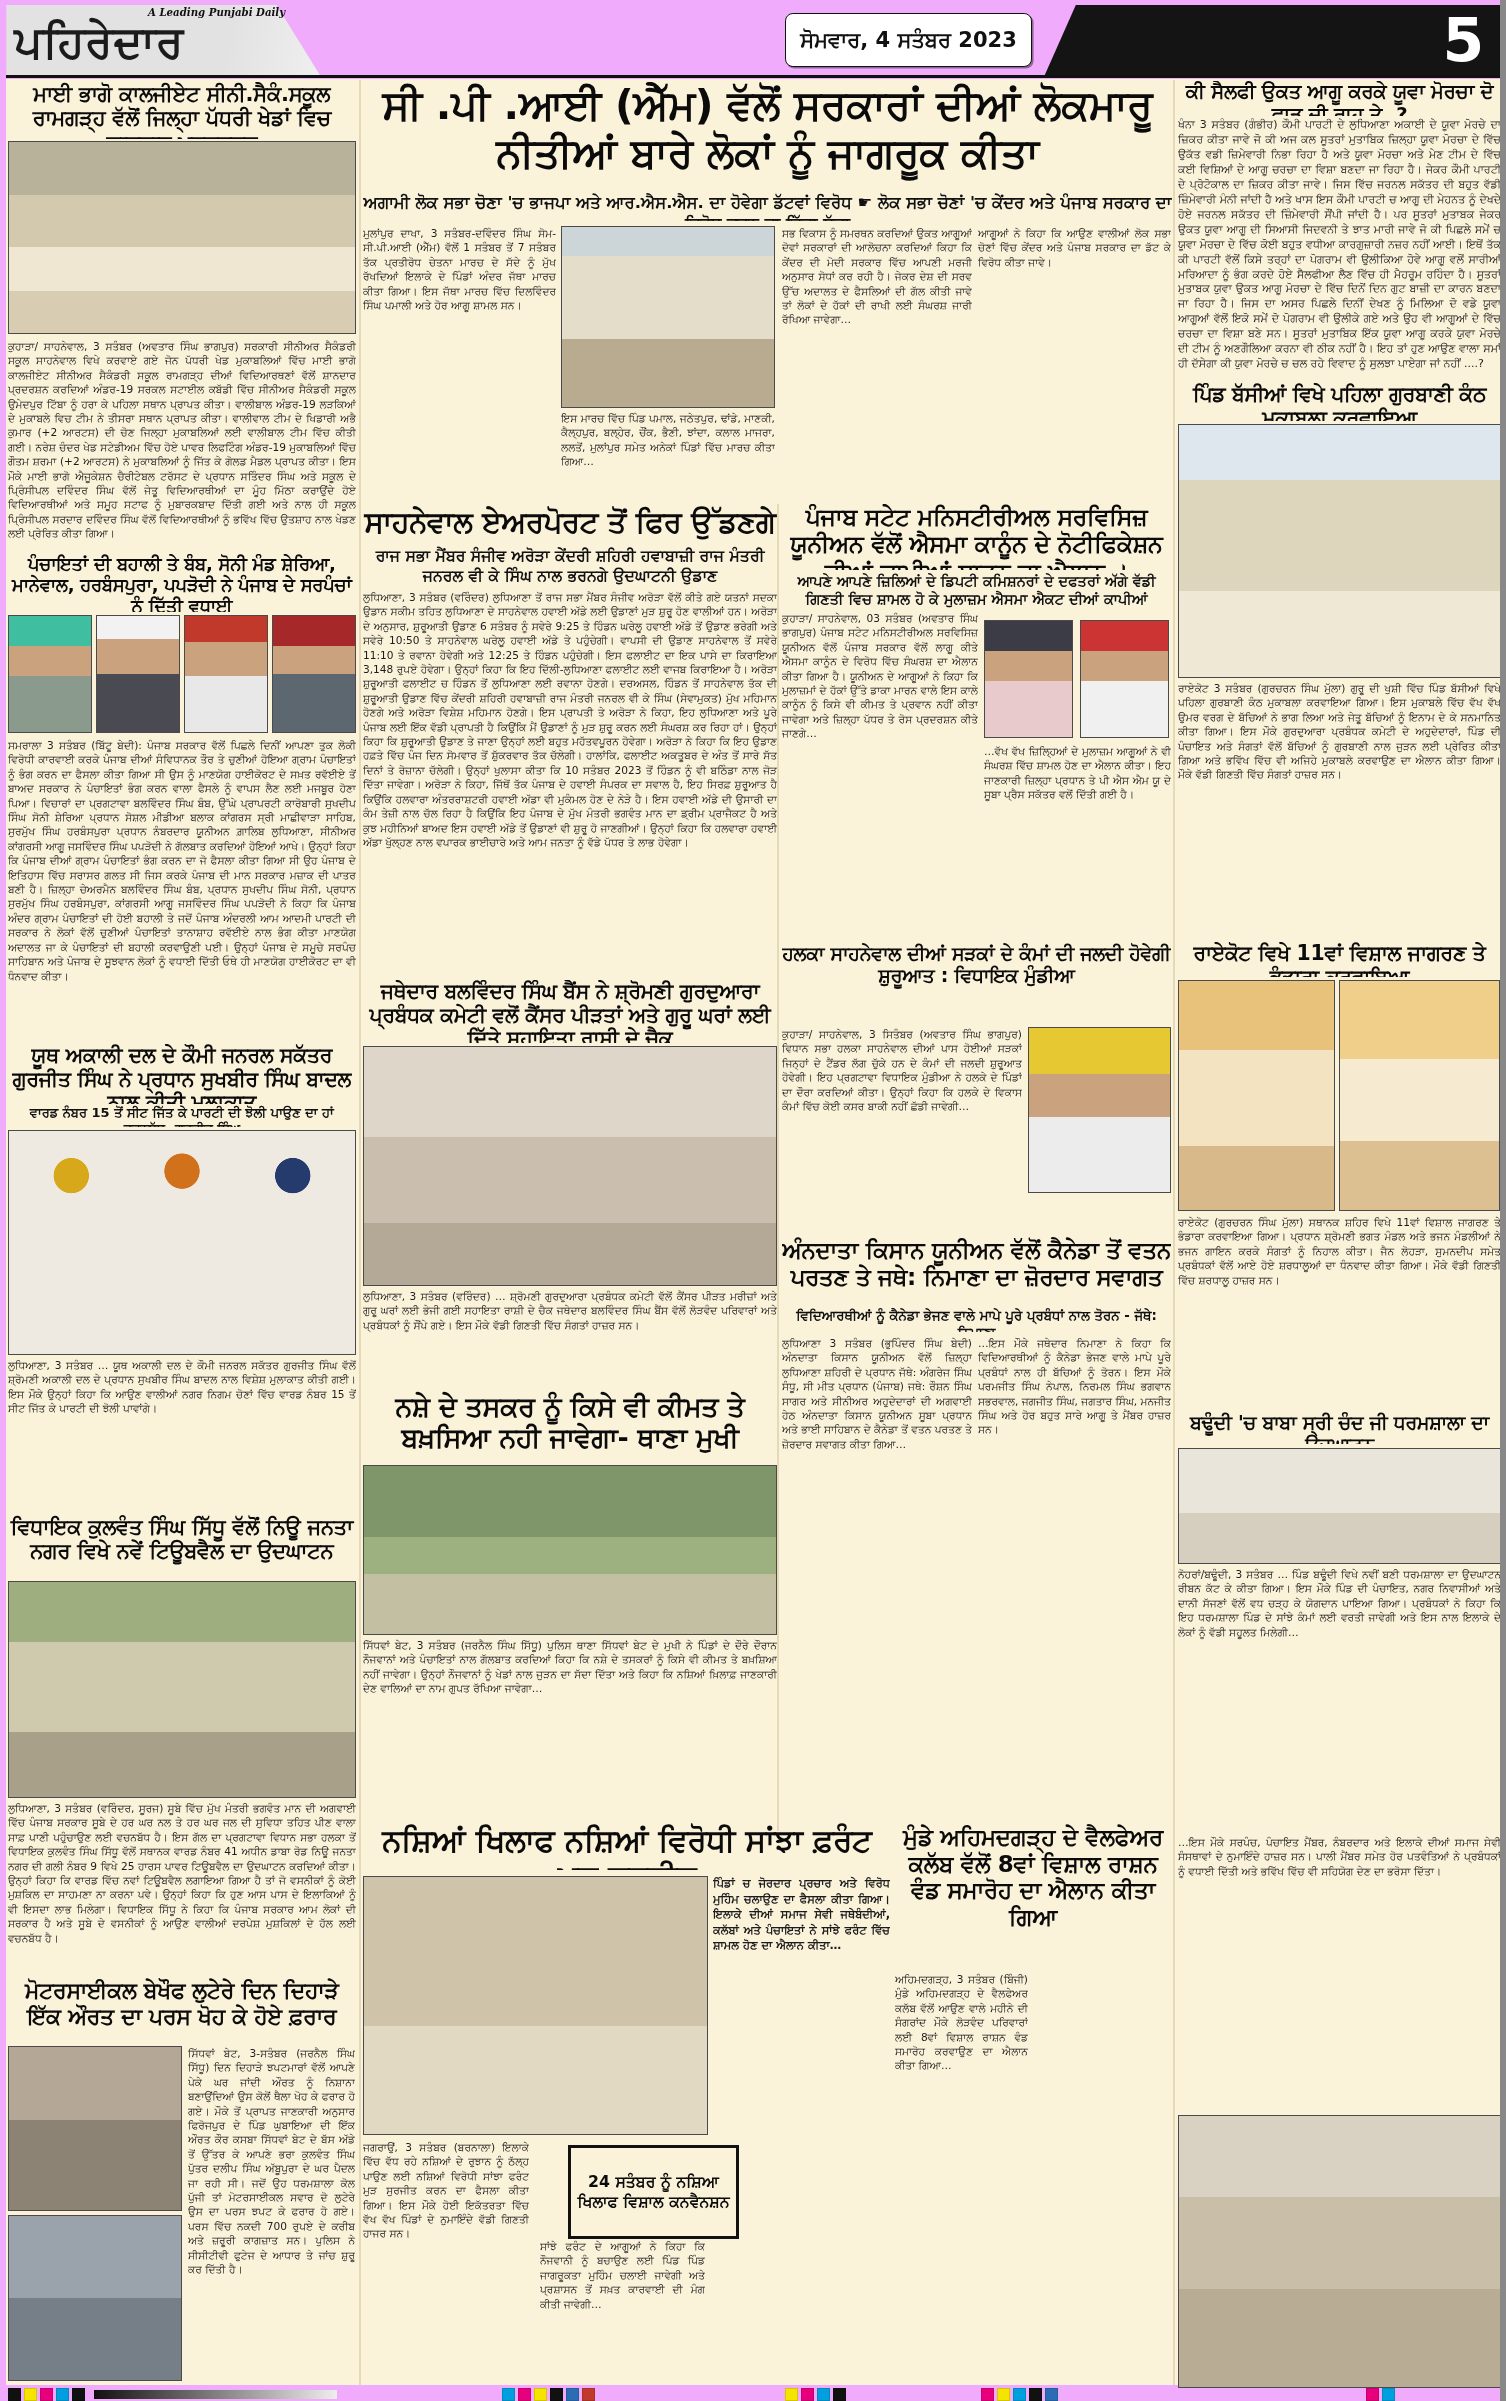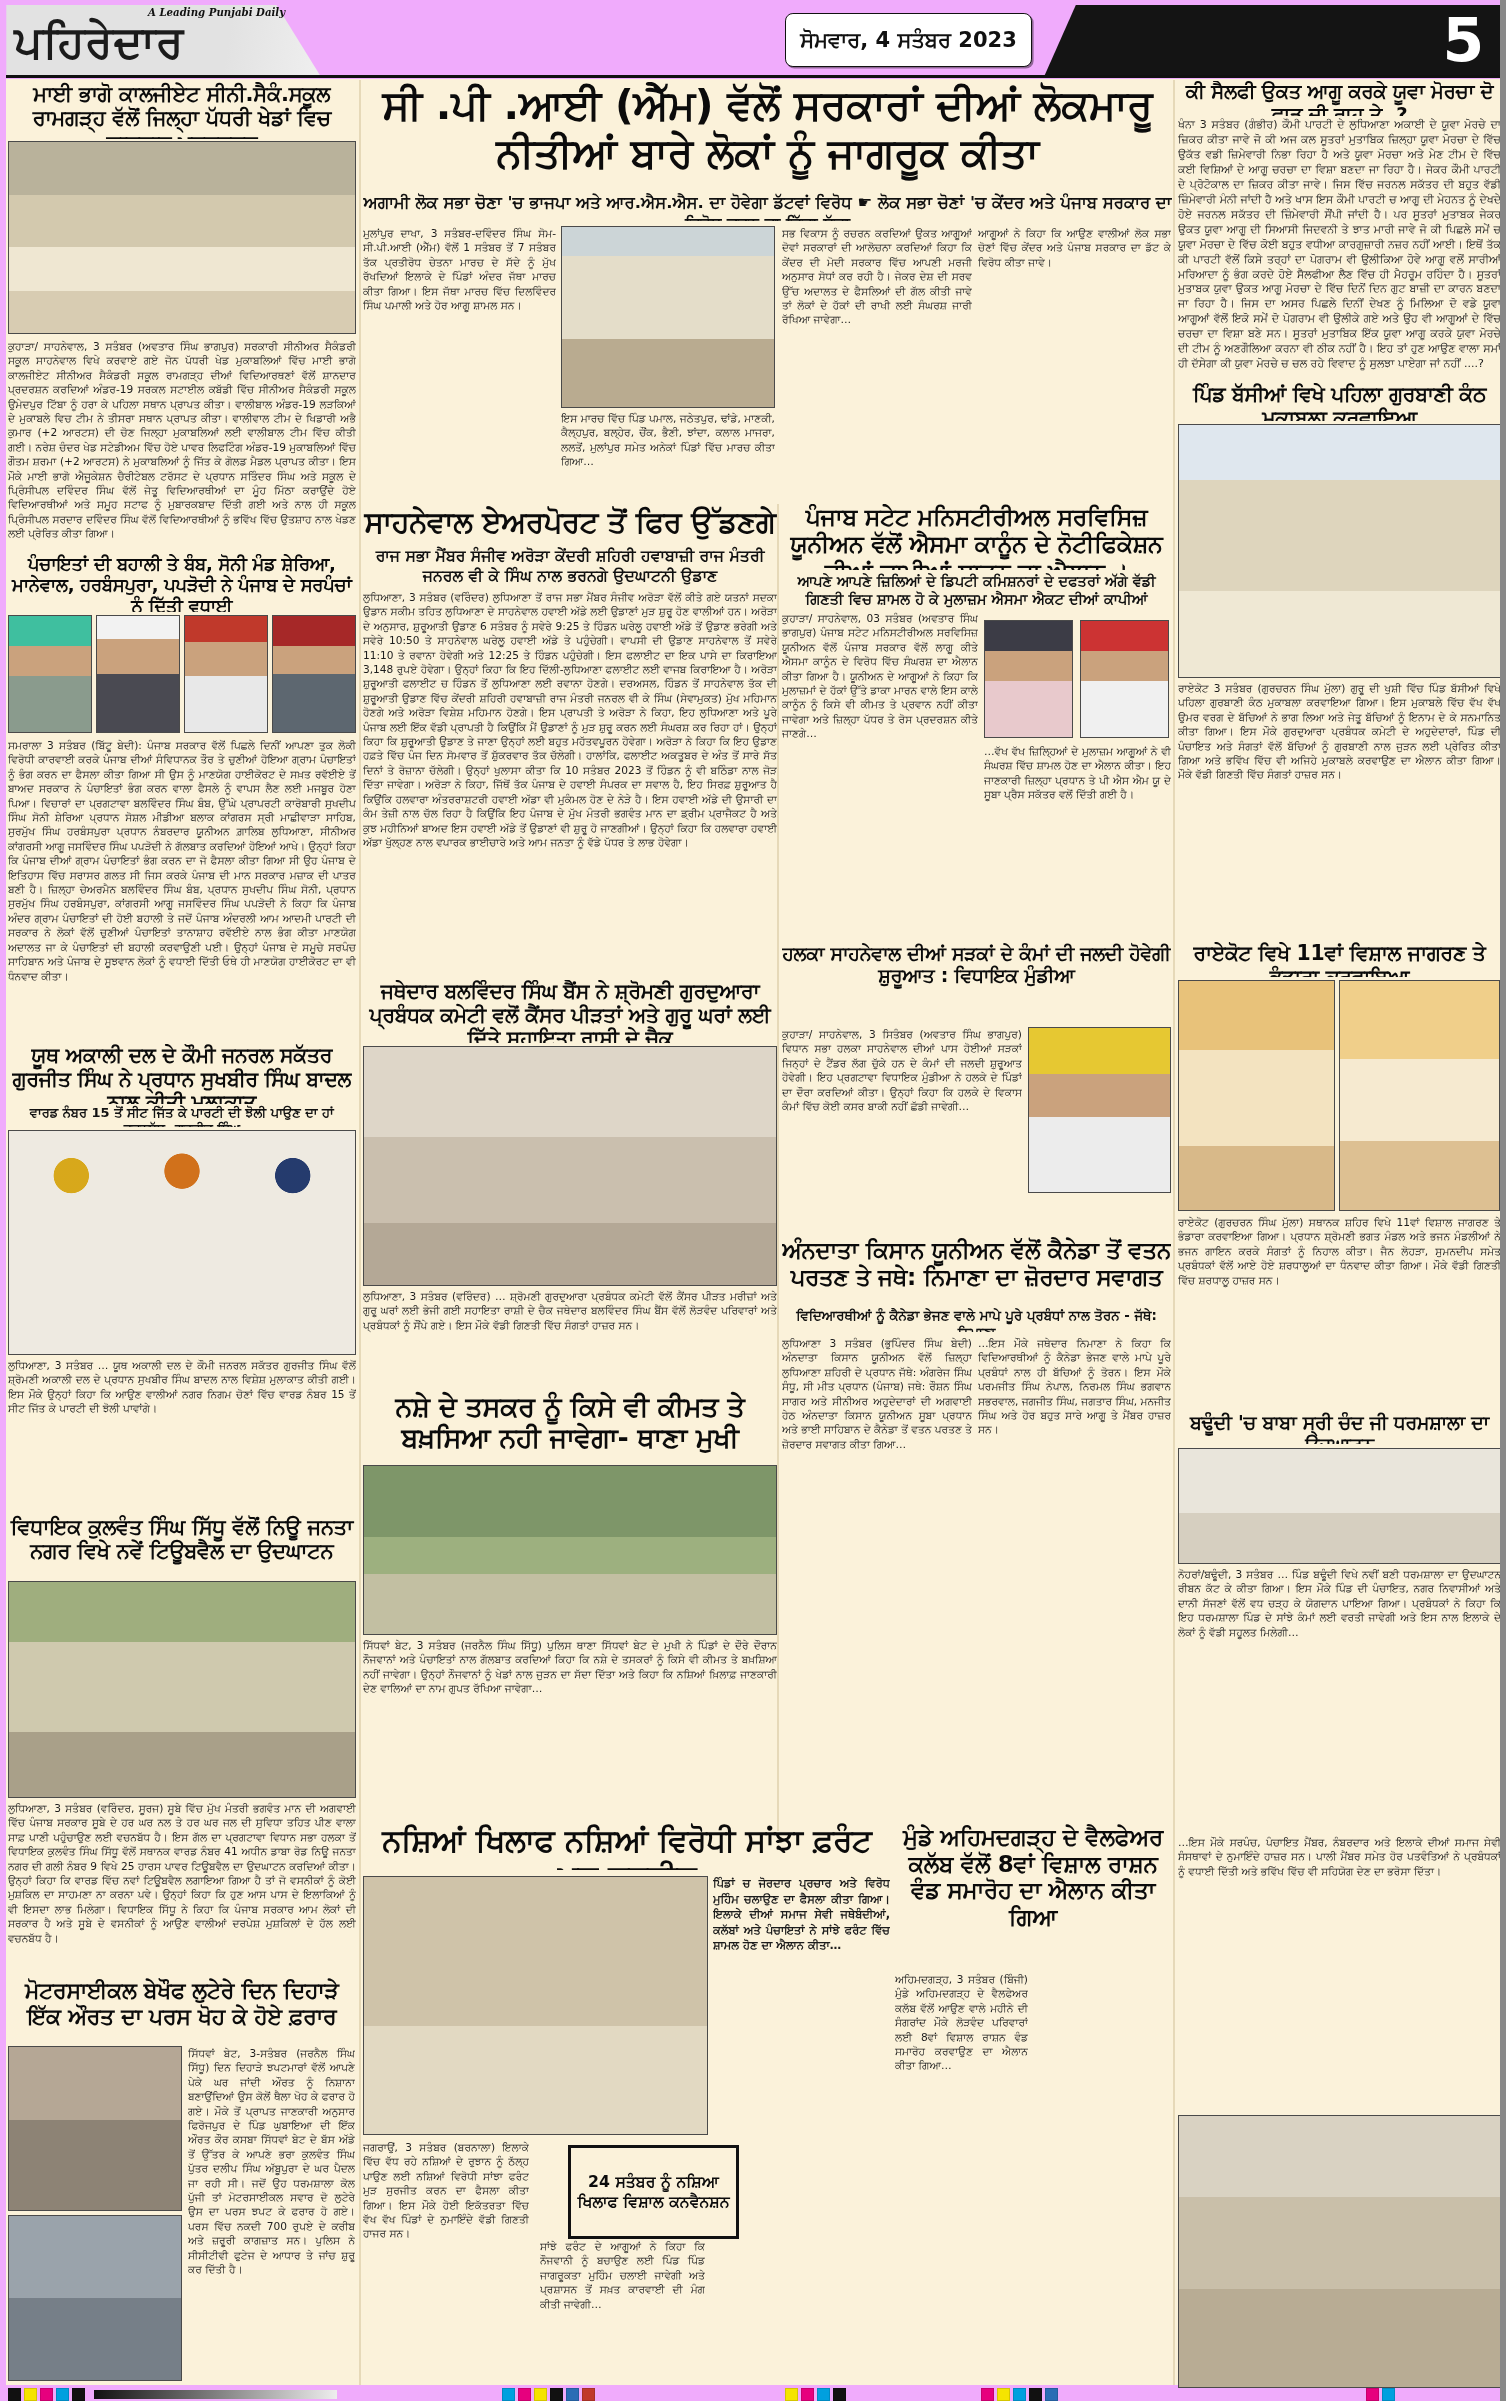--- a/index.html
+++ b/index.html
@@ -78,21 +78,21 @@
   <div class="abs photo" style="left:7.9px;top:2215px;width:174px;height:166px;background:linear-gradient(180deg,#9aa3ab 0 50%,#767f88 50%),radial-gradient(circle 31px at 50% 48%,#4d5a66 0 27px,rgba(0,0,0,0) 27.5px);"></div>
   <div class="abs bt" style="left:188px;top:2046px;width:167px;height:336px;">ਸਿੱਧਵਾਂ ਬੇਟ, 3-ਸਤੰਬਰ (ਜਰਨੈਲ ਸਿੰਘ ਸਿੱਧੂ) ਦਿਨ ਦਿਹਾੜੇ ਝਪਟਮਾਰਾਂ ਵੱਲੋਂ ਆਪਣੇ ਪੇਕੇ ਘਰ ਜਾਂਦੀ ਔਰਤ ਨੂੰ ਨਿਸ਼ਾਨਾ ਬਣਾਉਂਦਿਆਂ ਉਸ ਕੋਲੋਂ ਥੈਲਾ ਖੋਹ ਕੇ ਫਰਾਰ ਹੋ ਗਏ। ਮੌਕੇ ਤੋਂ ਪ੍ਰਾਪਤ ਜਾਣਕਾਰੀ ਅਨੁਸਾਰ ਫਿਰੋਜਪੁਰ ਦੇ ਪਿੰਡ ਘੁਬਾਇਆ ਦੀ ਇੱਕ ਔਰਤ ਕੌਰ ਕਸਬਾ ਸਿੱਧਵਾਂ ਬੇਟ ਦੇ ਬੱਸ ਅੱਡੇ ਤੋਂ ਉੱਤਰ ਕੇ ਆਪਣੇ ਭਰਾ ਕੁਲਵੰਤ ਸਿੰਘ ਪੁੱਤਰ ਦਲੀਪ ਸਿੰਘ ਅੱਬੂਪੁਰਾ ਦੇ ਘਰ ਪੈਦਲ ਜਾ ਰਹੀ ਸੀ। ਜਦੋਂ ਉਹ ਧਰਮਸ਼ਾਲਾ ਕੋਲ ਪੁੱਜੀ ਤਾਂ ਮੋਟਰਸਾਈਕਲ ਸਵਾਰ ਦੋ ਲੁਟੇਰੇ ਉਸ ਦਾ ਪਰਸ ਝਪਟ ਕੇ ਫਰਾਰ ਹੋ ਗਏ। ਪਰਸ ਵਿੱਚ ਨਕਦੀ 700 ਰੁਪਏ ਦੇ ਕਰੀਬ ਅਤੇ ਜ਼ਰੂਰੀ ਕਾਗਜ਼ਾਤ ਸਨ। ਪੁਲਿਸ ਨੇ ਸੀਸੀਟੀਵੀ ਫੁਟੇਜ ਦੇ ਆਧਾਰ ਤੇ ਜਾਂਚ ਸ਼ੁਰੂ ਕਰ ਦਿੱਤੀ ਹੈ।</div>
 
   <div class="abs hl" style="left:363px;top:82px;width:809px;height:107px;font-size:41px;">ਸੀ .ਪੀ .ਆਈ (ਐੱਮ) ਵੱਲੋਂ ਸਰਕਾਰਾਂ ਦੀਆਂ ਲੋਕਮਾਰੂ ਨੀਤੀਆਂ ਬਾਰੇ ਲੋਕਾਂ ਨੂੰ ਜਾਗਰੂਕ ਕੀਤਾ</div>
   <div class="abs sub" style="left:363px;top:193px;width:809px;height:28px;font-size:16.5px;">ਅਗਾਮੀ ਲੋਕ ਸਭਾ ਚੋਣਾ 'ਚ ਭਾਜਪਾ ਅਤੇ ਆਰ.ਐਸ.ਐਸ. ਦਾ ਹੋਵੇਗਾ ਡੱਟਵਾਂ ਵਿਰੋਧ ☛ ਲੋਕ ਸਭਾ ਚੋਣਾਂ 'ਚ ਕੇਂਦਰ ਅਤੇ ਪੰਜਾਬ ਸਰਕਾਰ ਦਾ ਵਿਰੋਧ ਕਰਨ ਦਾ ਦਿੱਤਾ ਸੱਦਾ</div>
   <div class="abs bt" style="left:363px;top:226px;width:193px;height:276px;">ਮੁਲਾਂਪੁਰ ਦਾਖਾ, 3 ਸਤੰਬਰ-ਦਵਿੰਦਰ ਸਿੰਘ ਸੋਮ- ਸੀ.ਪੀ.ਆਈ (ਐੱਮ) ਵੱਲੋਂ 1 ਸਤੰਬਰ ਤੋਂ 7 ਸਤੰਬਰ ਤੱਕ ਪ੍ਰਤੀਰੋਧ ਚੇਤਨਾ ਮਾਰਚ ਦੇ ਸੱਦੇ ਨੂੰ ਮੁੱਖ ਰੱਖਦਿਆਂ ਇਲਾਕੇ ਦੇ ਪਿੰਡਾਂ ਅੰਦਰ ਜੱਥਾ ਮਾਰਚ ਕੀਤਾ ਗਿਆ। ਇਸ ਜੱਥਾ ਮਾਰਚ ਵਿੱਚ ਦਿਲਵਿੰਦਰ ਸਿੰਘ ਪਮਾਲੀ ਅਤੇ ਹੋਰ ਆਗੂ ਸ਼ਾਮਲ ਸਨ।</div>
   <div class="abs photo" style="left:561px;top:226px;width:214px;height:182px;background:
        linear-gradient(180deg,#ccd5d7 0 16%,#e4ddc9 16% 62%,#b9ab90 62%),
        repeating-linear-gradient(90deg,rgba(180,30,40,0.55) 0 7px,rgba(0,0,0,0) 7px 41px);"></div>
   <div class="abs bt" style="left:561px;top:411px;width:214px;height:91px;">ਇਸ ਮਾਰਚ ਵਿੱਚ ਪਿੰਡ ਪਮਾਲ, ਜਠੇਤਪੁਰ, ਢਾਂਡੇ, ਮਾਣਕੀ, ਕੈਲ੍ਹਪੁਰ, ਬਲ੍ਹੇਰ, ਚੌਂਕ, ਭੈਣੀ, ਝਾਂਦਾ, ਕਲਾਲ ਮਾਜਰਾ, ਲਲਤੋਂ, ਮੁਲਾਂਪੁਰ ਸਮੇਤ ਅਨੇਕਾਂ ਪਿੰਡਾਂ ਵਿੱਚ ਮਾਰਚ ਕੀਤਾ ਗਿਆ…</div>
-  <div class="abs bt" style="left:782px;top:226px;width:190px;height:276px;">ਸਭ ਵਿਕਾਸ ਨੂੰ ਰਚਰਨ ਕਰਦਿਆਂ ਉਕਤ ਆਗੂਆਂ ਦੋਵਾਂ ਸਰਕਾਰਾਂ ਦੀ ਆਲੋਚਨਾ ਕਰਦਿਆਂ ਕਿਹਾ ਕਿ ਕੇਂਦਰ ਦੀ ਮੋਦੀ ਸਰਕਾਰ ਵਿੱਚ ਆਪਣੀ ਮਰਜੀ ਅਨੁਸਾਰ ਸੋਧਾਂ ਕਰ ਰਹੀ ਹੈ। ਜੇਕਰ ਦੇਸ਼ ਦੀ ਸਰਵ ਉੱਚ ਅਦਾਲਤ ਦੇ ਫੈਸਲਿਆਂ ਦੀ ਗੱਲ ਕੀਤੀ ਜਾਵੇ ਤਾਂ ਲੋਕਾਂ ਦੇ ਹੱਕਾਂ ਦੀ ਰਾਖੀ ਲਈ ਸੰਘਰਸ਼ ਜਾਰੀ ਰੱਖਿਆ ਜਾਵੇਗਾ…</div>
+  <div class="abs bt" style="left:782px;top:226px;width:190px;height:276px;">ਸਭ ਵਿਕਾਸ ਨੂੰ ਸਮਰਥਨ ਕਰਦਿਆਂ ਉਕਤ ਆਗੂਆਂ ਦੋਵਾਂ ਸਰਕਾਰਾਂ ਦੀ ਆਲੋਚਨਾ ਕਰਦਿਆਂ ਕਿਹਾ ਕਿ ਕੇਂਦਰ ਦੀ ਮੋਦੀ ਸਰਕਾਰ ਵਿੱਚ ਆਪਣੀ ਮਰਜੀ ਅਨੁਸਾਰ ਸੋਧਾਂ ਕਰ ਰਹੀ ਹੈ। ਜੇਕਰ ਦੇਸ਼ ਦੀ ਸਰਵ ਉੱਚ ਅਦਾਲਤ ਦੇ ਫੈਸਲਿਆਂ ਦੀ ਗੱਲ ਕੀਤੀ ਜਾਵੇ ਤਾਂ ਲੋਕਾਂ ਦੇ ਹੱਕਾਂ ਦੀ ਰਾਖੀ ਲਈ ਸੰਘਰਸ਼ ਜਾਰੀ ਰੱਖਿਆ ਜਾਵੇਗਾ…</div>
   <div class="abs bt" style="left:978px;top:226px;width:193px;height:276px;">ਆਗੂਆਂ ਨੇ ਕਿਹਾ ਕਿ ਆਉਣ ਵਾਲੀਆਂ ਲੋਕ ਸਭਾ ਚੋਣਾਂ ਵਿੱਚ ਕੇਂਦਰ ਅਤੇ ਪੰਜਾਬ ਸਰਕਾਰ ਦਾ ਡੱਟ ਕੇ ਵਿਰੋਧ ਕੀਤਾ ਜਾਵੇ।</div>
 
   <div class="abs hl" style="left:363px;top:506px;width:414px;height:38px;font-size:29px;">ਸਾਹਨੇਵਾਲ ਏਅਰਪੋਰਟ ਤੋਂ ਫਿਰ ਉੱਡਣਗੇ ਜਹਾਜ</div>
   <div class="abs sub" style="left:363px;top:546px;width:414px;height:41px;font-size:15.7px;">ਰਾਜ ਸਭਾ ਮੈਂਬਰ ਸੰਜੀਵ ਅਰੋੜਾ ਕੇਂਦਰੀ ਸ਼ਹਿਰੀ ਹਵਾਬਾਜ਼ੀ ਰਾਜ ਮੰਤਰੀ ਜਨਰਲ ਵੀ ਕੇ ਸਿੰਘ ਨਾਲ ਭਰਨਗੇ ਉਦਘਾਟਨੀ ਉਡਾਣ</div>
   <div class="abs bt" style="left:363px;top:590px;width:414px;height:358px;">ਲੁਧਿਆਣਾ, 3 ਸਤੰਬਰ (ਵਰਿੰਦਰ) ਲੁਧਿਆਣਾ ਤੋਂ ਰਾਜ ਸਭਾ ਮੈਂਬਰ ਸੰਜੀਵ ਅਰੋੜਾ ਵੱਲੋਂ ਕੀਤੇ ਗਏ ਯਤਨਾਂ ਸਦਕਾ ਉਡਾਨ ਸਕੀਮ ਤਹਿਤ ਲੁਧਿਆਣਾ ਦੇ ਸਾਹਨੇਵਾਲ ਹਵਾਈ ਅੱਡੇ ਲਈ ਉਡਾਣਾਂ ਮੁੜ ਸ਼ੁਰੂ ਹੋਣ ਵਾਲੀਆਂ ਹਨ। ਅਰੋੜਾ ਦੇ ਅਨੁਸਾਰ, ਸ਼ੁਰੂਆਤੀ ਉਡਾਣ 6 ਸਤੰਬਰ ਨੂੰ ਸਵੇਰੇ 9:25 ਤੇ ਹਿੰਡਨ ਘਰੇਲੂ ਹਵਾਈ ਅੱਡੇ ਤੋਂ ਉਡਾਣ ਭਰੇਗੀ ਅਤੇ ਸਵੇਰੇ 10:50 ਤੇ ਸਾਹਨੇਵਾਲ ਘਰੇਲੂ ਹਵਾਈ ਅੱਡੇ ਤੇ ਪਹੁੰਚੇਗੀ। ਵਾਪਸੀ ਦੀ ਉਡਾਣ ਸਾਹਨੇਵਾਲ ਤੋਂ ਸਵੇਰੇ 11:10 ਤੇ ਰਵਾਨਾ ਹੋਵੇਗੀ ਅਤੇ 12:25 ਤੇ ਹਿੰਡਨ ਪਹੁੰਚੇਗੀ। ਇਸ ਫਲਾਈਟ ਦਾ ਇਕ ਪਾਸੇ ਦਾ ਕਿਰਾਇਆ 3,148 ਰੁਪਏ ਹੋਵੇਗਾ। ਉਨ੍ਹਾਂ ਕਿਹਾ ਕਿ ਇਹ ਦਿੱਲੀ-ਲੁਧਿਆਣਾ ਫਲਾਈਟ ਲਈ ਵਾਜਬ ਕਿਰਾਇਆ ਹੈ। ਅਰੋੜਾ ਸ਼ੁਰੂਆਤੀ ਫਲਾਈਟ ਚ ਹਿੰਡਨ ਤੋਂ ਲੁਧਿਆਣਾ ਲਈ ਰਵਾਨਾ ਹੋਣਗੇ। ਦਰਅਸਲ, ਹਿੰਡਨ ਤੋਂ ਸਾਹਨੇਵਾਲ ਤੱਕ ਦੀ ਸ਼ੁਰੂਆਤੀ ਉਡਾਣ ਵਿੱਚ ਕੇਂਦਰੀ ਸ਼ਹਿਰੀ ਹਵਾਬਾਜ਼ੀ ਰਾਜ ਮੰਤਰੀ ਜਨਰਲ ਵੀ ਕੇ ਸਿੰਘ (ਸੇਵਾਮੁਕਤ) ਮੁੱਖ ਮਹਿਮਾਨ ਹੋਣਗੇ ਅਤੇ ਅਰੋੜਾ ਵਿਸ਼ੇਸ਼ ਮਹਿਮਾਨ ਹੋਣਗੇ। ਇਸ ਪ੍ਰਾਪਤੀ ਤੇ ਅਰੋੜਾ ਨੇ ਕਿਹਾ, ਇਹ ਲੁਧਿਆਣਾ ਅਤੇ ਪੂਰੇ ਪੰਜਾਬ ਲਈ ਇੱਕ ਵੱਡੀ ਪ੍ਰਾਪਤੀ ਹੈ ਕਿਉਂਕਿ ਮੈਂ ਉਡਾਣਾਂ ਨੂੰ ਮੁੜ ਸ਼ੁਰੂ ਕਰਨ ਲਈ ਸੰਘਰਸ਼ ਕਰ ਰਿਹਾ ਹਾਂ। ਉਨ੍ਹਾਂ ਕਿਹਾ ਕਿ ਸ਼ੁਰੂਆਤੀ ਉਡਾਣ ਤੇ ਜਾਣਾ ਉਨ੍ਹਾਂ ਲਈ ਬਹੁਤ ਮਹੱਤਵਪੂਰਨ ਹੋਵੇਗਾ। ਅਰੋੜਾ ਨੇ ਕਿਹਾ ਕਿ ਇਹ ਉਡਾਣ ਹਫ਼ਤੇ ਵਿੱਚ ਪੰਜ ਦਿਨ ਸੋਮਵਾਰ ਤੋਂ ਸ਼ੁੱਕਰਵਾਰ ਤੱਕ ਚੱਲੇਗੀ। ਹਾਲਾਂਕਿ, ਫਲਾਈਟ ਅਕਤੂਬਰ ਦੇ ਅੰਤ ਤੋਂ ਸਾਰੇ ਸੱਤ ਦਿਨਾਂ ਤੇ ਰੋਜ਼ਾਨਾ ਚੱਲੇਗੀ। ਉਨ੍ਹਾਂ ਖੁਲਾਸਾ ਕੀਤਾ ਕਿ 10 ਸਤੰਬਰ 2023 ਤੋਂ ਹਿੰਡਨ ਨੂੰ ਵੀ ਬਠਿੰਡਾ ਨਾਲ ਜੋੜ ਦਿੱਤਾ ਜਾਵੇਗਾ। ਅਰੋੜਾ ਨੇ ਕਿਹਾ, ਜਿੱਥੋਂ ਤੱਕ ਪੰਜਾਬ ਦੇ ਹਵਾਈ ਸੰਪਰਕ ਦਾ ਸਵਾਲ ਹੈ, ਇਹ ਸਿਰਫ਼ ਸ਼ੁਰੂਆਤ ਹੈ ਕਿਉਂਕਿ ਹਲਵਾਰਾ ਅੰਤਰਰਾਸ਼ਟਰੀ ਹਵਾਈ ਅੱਡਾ ਵੀ ਮੁਕੰਮਲ ਹੋਣ ਦੇ ਨੇੜੇ ਹੈ। ਇਸ ਹਵਾਈ ਅੱਡੇ ਦੀ ਉਸਾਰੀ ਦਾ ਕੰਮ ਤੇਜ਼ੀ ਨਾਲ ਚੱਲ ਰਿਹਾ ਹੈ ਕਿਉਂਕਿ ਇਹ ਪੰਜਾਬ ਦੇ ਮੁੱਖ ਮੰਤਰੀ ਭਗਵੰਤ ਮਾਨ ਦਾ ਡ੍ਰੀਮ ਪ੍ਰਾਜੈਕਟ ਹੈ ਅਤੇ ਕੁਝ ਮਹੀਨਿਆਂ ਬਾਅਦ ਇਸ ਹਵਾਈ ਅੱਡੇ ਤੋਂ ਉਡਾਣਾਂ ਵੀ ਸ਼ੁਰੂ ਹੋ ਜਾਣਗੀਆਂ। ਉਨ੍ਹਾਂ ਕਿਹਾ ਕਿ ਹਲਵਾਰਾ ਹਵਾਈ ਅੱਡਾ ਖੁੱਲ੍ਹਣ ਨਾਲ ਵਪਾਰਕ ਭਾਈਚਾਰੇ ਅਤੇ ਆਮ ਜਨਤਾ ਨੂੰ ਵੱਡੇ ਪੱਧਰ ਤੇ ਲਾਭ ਹੋਵੇਗਾ।</div>
 
   <div class="abs hl" style="left:782px;top:504px;width:389px;height:66px;font-size:23.6px;">ਪੰਜਾਬ ਸਟੇਟ ਮਨਿਸਟੀਰੀਅਲ ਸਰਵਿਸਿਜ਼ ਯੂਨੀਅਨ ਵੱਲੋਂ ਐਸਮਾ ਕਾਨੂੰਨ ਦੇ ਨੋਟੀਫਿਕੇਸ਼ਨ ਦੀਆਂ ਕਾਪੀਆਂ ਸਾੜਨ ਦਾ ਐਲਾਨ ।</div>
   <div class="abs sub" style="left:782px;top:572px;width:389px;height:36px;font-size:14.5px;">ਆਪਣੇ ਆਪਣੇ ਜ਼ਿਲਿਆਂ ਦੇ ਡਿਪਟੀ ਕਮਿਸ਼ਨਰਾਂ ਦੇ ਦਫਤਰਾਂ ਅੱਗੇ ਵੱਡੀ ਗਿਣਤੀ ਵਿਚ ਸ਼ਾਮਲ ਹੋ ਕੇ ਮੁਲਾਜ਼ਮ ਐਸਮਾ ਐਕਟ ਦੀਆਂ ਕਾਪੀਆਂ ਸਾੜਨਗੇ</div>
   <div class="abs bt" style="left:782px;top:611px;width:196px;height:352px;">ਕੁਹਾੜਾ/ ਸਾਹਨੇਵਾਲ, 03 ਸਤੰਬਰ (ਅਵਤਾਰ ਸਿੰਘ ਭਾਗਪੁਰ) ਪੰਜਾਬ ਸਟੇਟ ਮਨਿਸਟੀਰੀਅਲ ਸਰਵਿਸਿਜ਼ ਯੂਨੀਅਨ ਵੱਲੋਂ ਪੰਜਾਬ ਸਰਕਾਰ ਵੱਲੋਂ ਲਾਗੂ ਕੀਤੇ ਐਸਮਾ ਕਾਨੂੰਨ ਦੇ ਵਿਰੋਧ ਵਿੱਚ ਸੰਘਰਸ਼ ਦਾ ਐਲਾਨ ਕੀਤਾ ਗਿਆ ਹੈ। ਯੂਨੀਅਨ ਦੇ ਆਗੂਆਂ ਨੇ ਕਿਹਾ ਕਿ ਮੁਲਾਜ਼ਮਾਂ ਦੇ ਹੱਕਾਂ ਉੱਤੇ ਡਾਕਾ ਮਾਰਨ ਵਾਲੇ ਇਸ ਕਾਲੇ ਕਾਨੂੰਨ ਨੂੰ ਕਿਸੇ ਵੀ ਕੀਮਤ ਤੇ ਪ੍ਰਵਾਨ ਨਹੀਂ ਕੀਤਾ ਜਾਵੇਗਾ ਅਤੇ ਜ਼ਿਲ੍ਹਾ ਪੱਧਰ ਤੇ ਰੋਸ ਪ੍ਰਦਰਸ਼ਨ ਕੀਤੇ ਜਾਣਗੇ…</div>
   <div class="abs photo" style="left:984px;top:620px;width:89px;height:118px;background:linear-gradient(180deg,#3c3c46 0 26%,#caa27d 26% 52%,#e8c9cc 52%);"></div>

